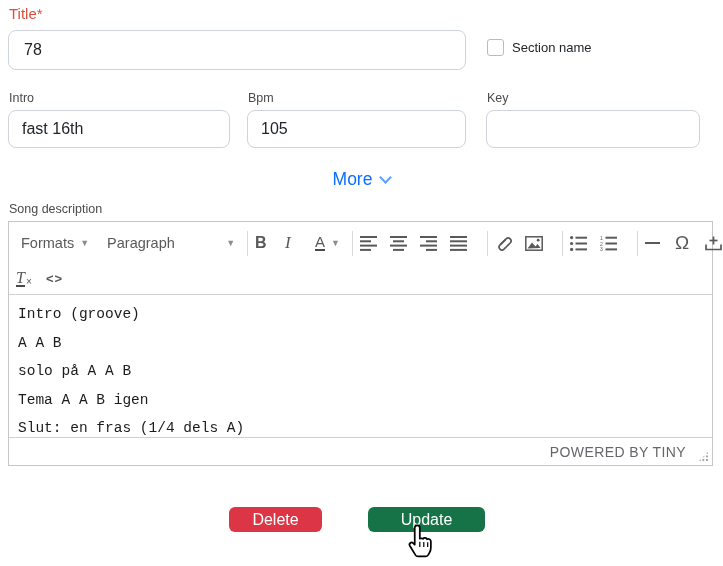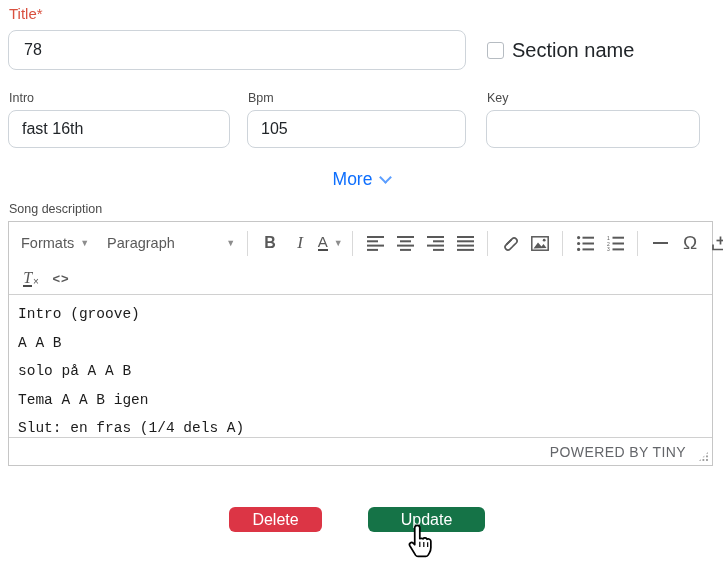--- a/index.html
+++ b/index.html
@@ -22,35 +22,35 @@
   #title-input { left:8px; top:30px; width:458px; height:40px;padding-left:15px; }
   #groove-input { left:8px;  top:110px; width:222px; height:38px; }
   #bpm-input    { left:247px; top:110px; width:219px; height:38px; }
   #key-input    { left:486px; top:110px; width:214px; height:38px; }
 
   .checkbox-wrap { position:absolute; left:487px; top:39px; display:flex; align-items:center; }
   .checkbox {
     width:17px; height:17px; border:1px solid #b6bcc2; border-radius:3px;
     background:#fff; cursor:pointer; flex:0 0 auto;
   }
-  .checkbox-label { margin-left:8px; font-size:20px; color:#212529; }
+  .checkbox-label { margin-left:8px; font-size:13px; color:#212529; }
 
   
   .more-row { position:absolute; left:0; top:169px; width:723px; display:flex; justify-content:center; align-items:center; cursor:pointer; }
   .more-text { font-size:17.5px; color:#0d6efd; }
   .more-chevron { width:9px; height:9px; border-right:2px solid #5c9eff; border-bottom:2px solid #5c9eff; transform:rotate(45deg); margin-left:9px; margin-top:-4px; }
 
   
   .editor-label { left:9px; top:202px; }
   .editor { position:absolute; left:8px; top:221px; width:705px; height:245px; border:1px solid #c6c6c6; background:#fff; display:flex; flex-direction:column; }
   .tb-row { display:flex; align-items:center; padding-left:7px; }
   .tb-row1 { height:40px; padding-top:2px; }
   .tb-row2 { height:33px; border-bottom:1px solid #d0d0d0; }
   .tb-btn {
-    min-width:30px; height:28px; display:flex; align-items:center; justify-content:center;
+    min-width:30px; height:28px; display:flex; align-items:center; justify-content:flex-start;
     color:#595959; cursor:pointer; border-radius:2px; font-size:15px; flex:0 0 auto;
   }
   .tb-divider { width:1px; height:25px; background:#d9d9d9; margin:0 7px; flex:0 0 auto; }
   .caret { font-size:9px; color:#8d8d8d; margin-left:6px; }
   .dd-formats { padding:0 5px; font-size:14.5px; color:#5a5a5a; margin-right:8px; }
   .dd-paragraph { padding:0 5px; width:138px; font-size:14.5px; color:#5a5a5a; justify-content:space-between; }
   .glyph-b { font-weight:bold; font-size:16px; }
   .glyph-i { font-style:italic; font-family:"Liberation Serif",serif; font-size:17px; }
   .glyph-a { font-size:15px; border-bottom:2px solid #4a4a4a; line-height:14px; }
   .glyph-omega { font-size:19px; }

